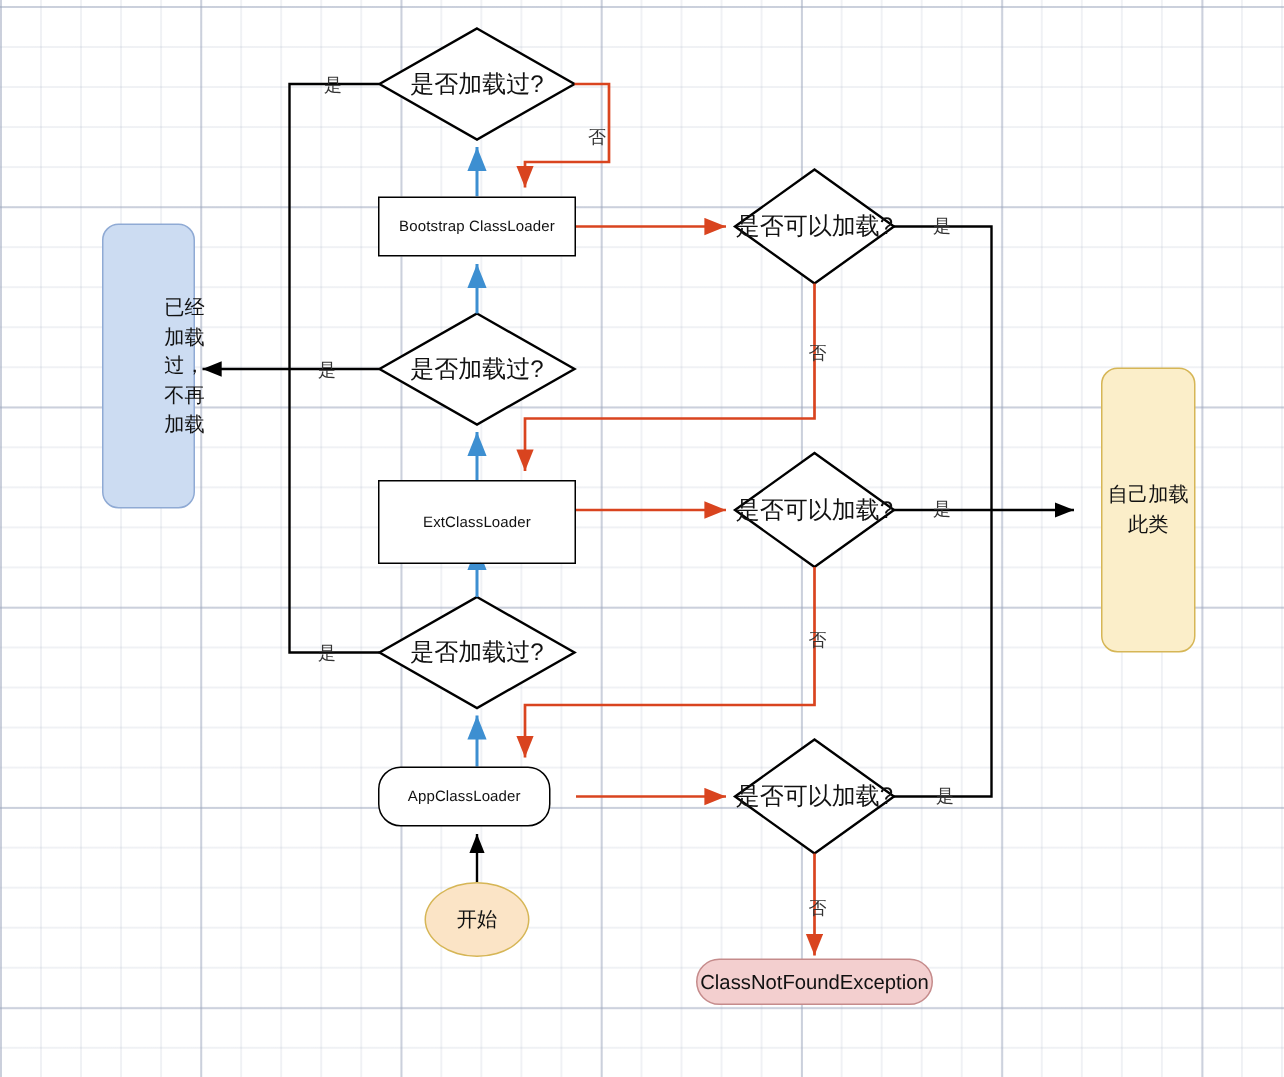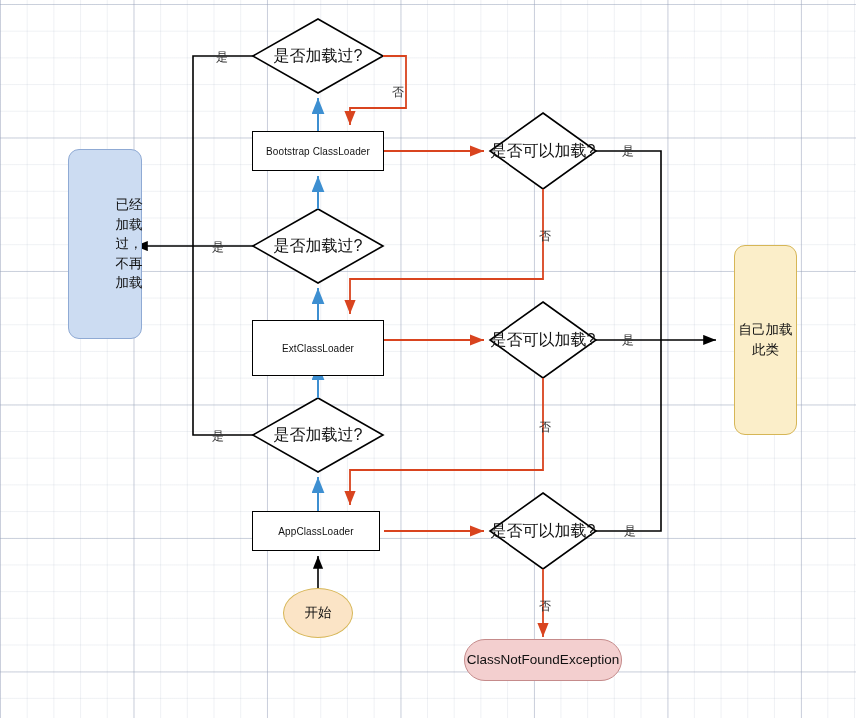--- a/index.html
+++ b/index.html
@@ -171,25 +171,25 @@
 
   <div class="diamond-label" style="left:253px; top:42px; width:130px; height:28px;">是否加载过?</div>
   <div class="diamond-label" style="left:253px; top:232px; width:130px; height:28px;">是否加载过?</div>
   <div class="diamond-label" style="left:253px; top:421px; width:130px; height:28px;">是否加载过?</div>
   <div class="diamond-label" style="left:483px; top:137px; width:120px; height:28px;">是否可以加载?</div>
   <div class="diamond-label" style="left:483px; top:326px; width:120px; height:28px;">是否可以加载?</div>
   <div class="diamond-label" style="left:483px; top:517px; width:120px; height:28px;">是否可以加载?</div>
 
   <div class="node rect-node" style="left:252px; top:131px; width:132px; height:40px;">Bootstrap ClassLoader</div>
   <div class="node rect-node" style="left:252px; top:320px; width:132px; height:56px;">ExtClassLoader</div>
-  <div class="node rect-node" style="left:252px; top:511px; width:128px; height:40px;">AppClassLoader</div>
-
-  <div class="node round-node blue-node" style="left:68px; top:149px; width:74px; height:190px;padding-left:48px;">已经加载过，不再加载</div>
+  <div class="node rect-node" style="left:252px; top:511px; width:115px; height:40px;border-radius:15px;">AppClassLoader</div>
+
+  <div class="node round-node blue-node" style="left:68px; top:149px; width:62px; height:190px;padding-left:48px;">已经加载过，不再加载</div>
   <div class="node round-node yellow-node" style="left:722px; top:245px; width:63px; height:190px;margin-left:12px;">自己加载此类</div>
-  <div class="node round-node pink-node" style="left:464px; top:639px; width:158px; height:42px;border-radius:21px;">ClassNotFoundException</div>
+  <div class="node round-node pink-node" style="left:464px; top:639px; width:158px; height:31px;border-radius:21px;">ClassNotFoundException</div>
   <div class="node ellipse-node" style="left:283px; top:588px; width:70px; height:50px;">开始</div>
 
   <div class="edge-label" style="left:222px; top:57px;">是</div>
   <div class="edge-label" style="left:218px; top:247px;">是</div>
   <div class="edge-label" style="left:218px; top:436px;">是</div>
 
   <div class="edge-label" style="left:398px; top:92px;">否</div>
   <div class="edge-label" style="left:545px; top:236px;">否</div>
   <div class="edge-label" style="left:545px; top:427px;">否</div>
 

